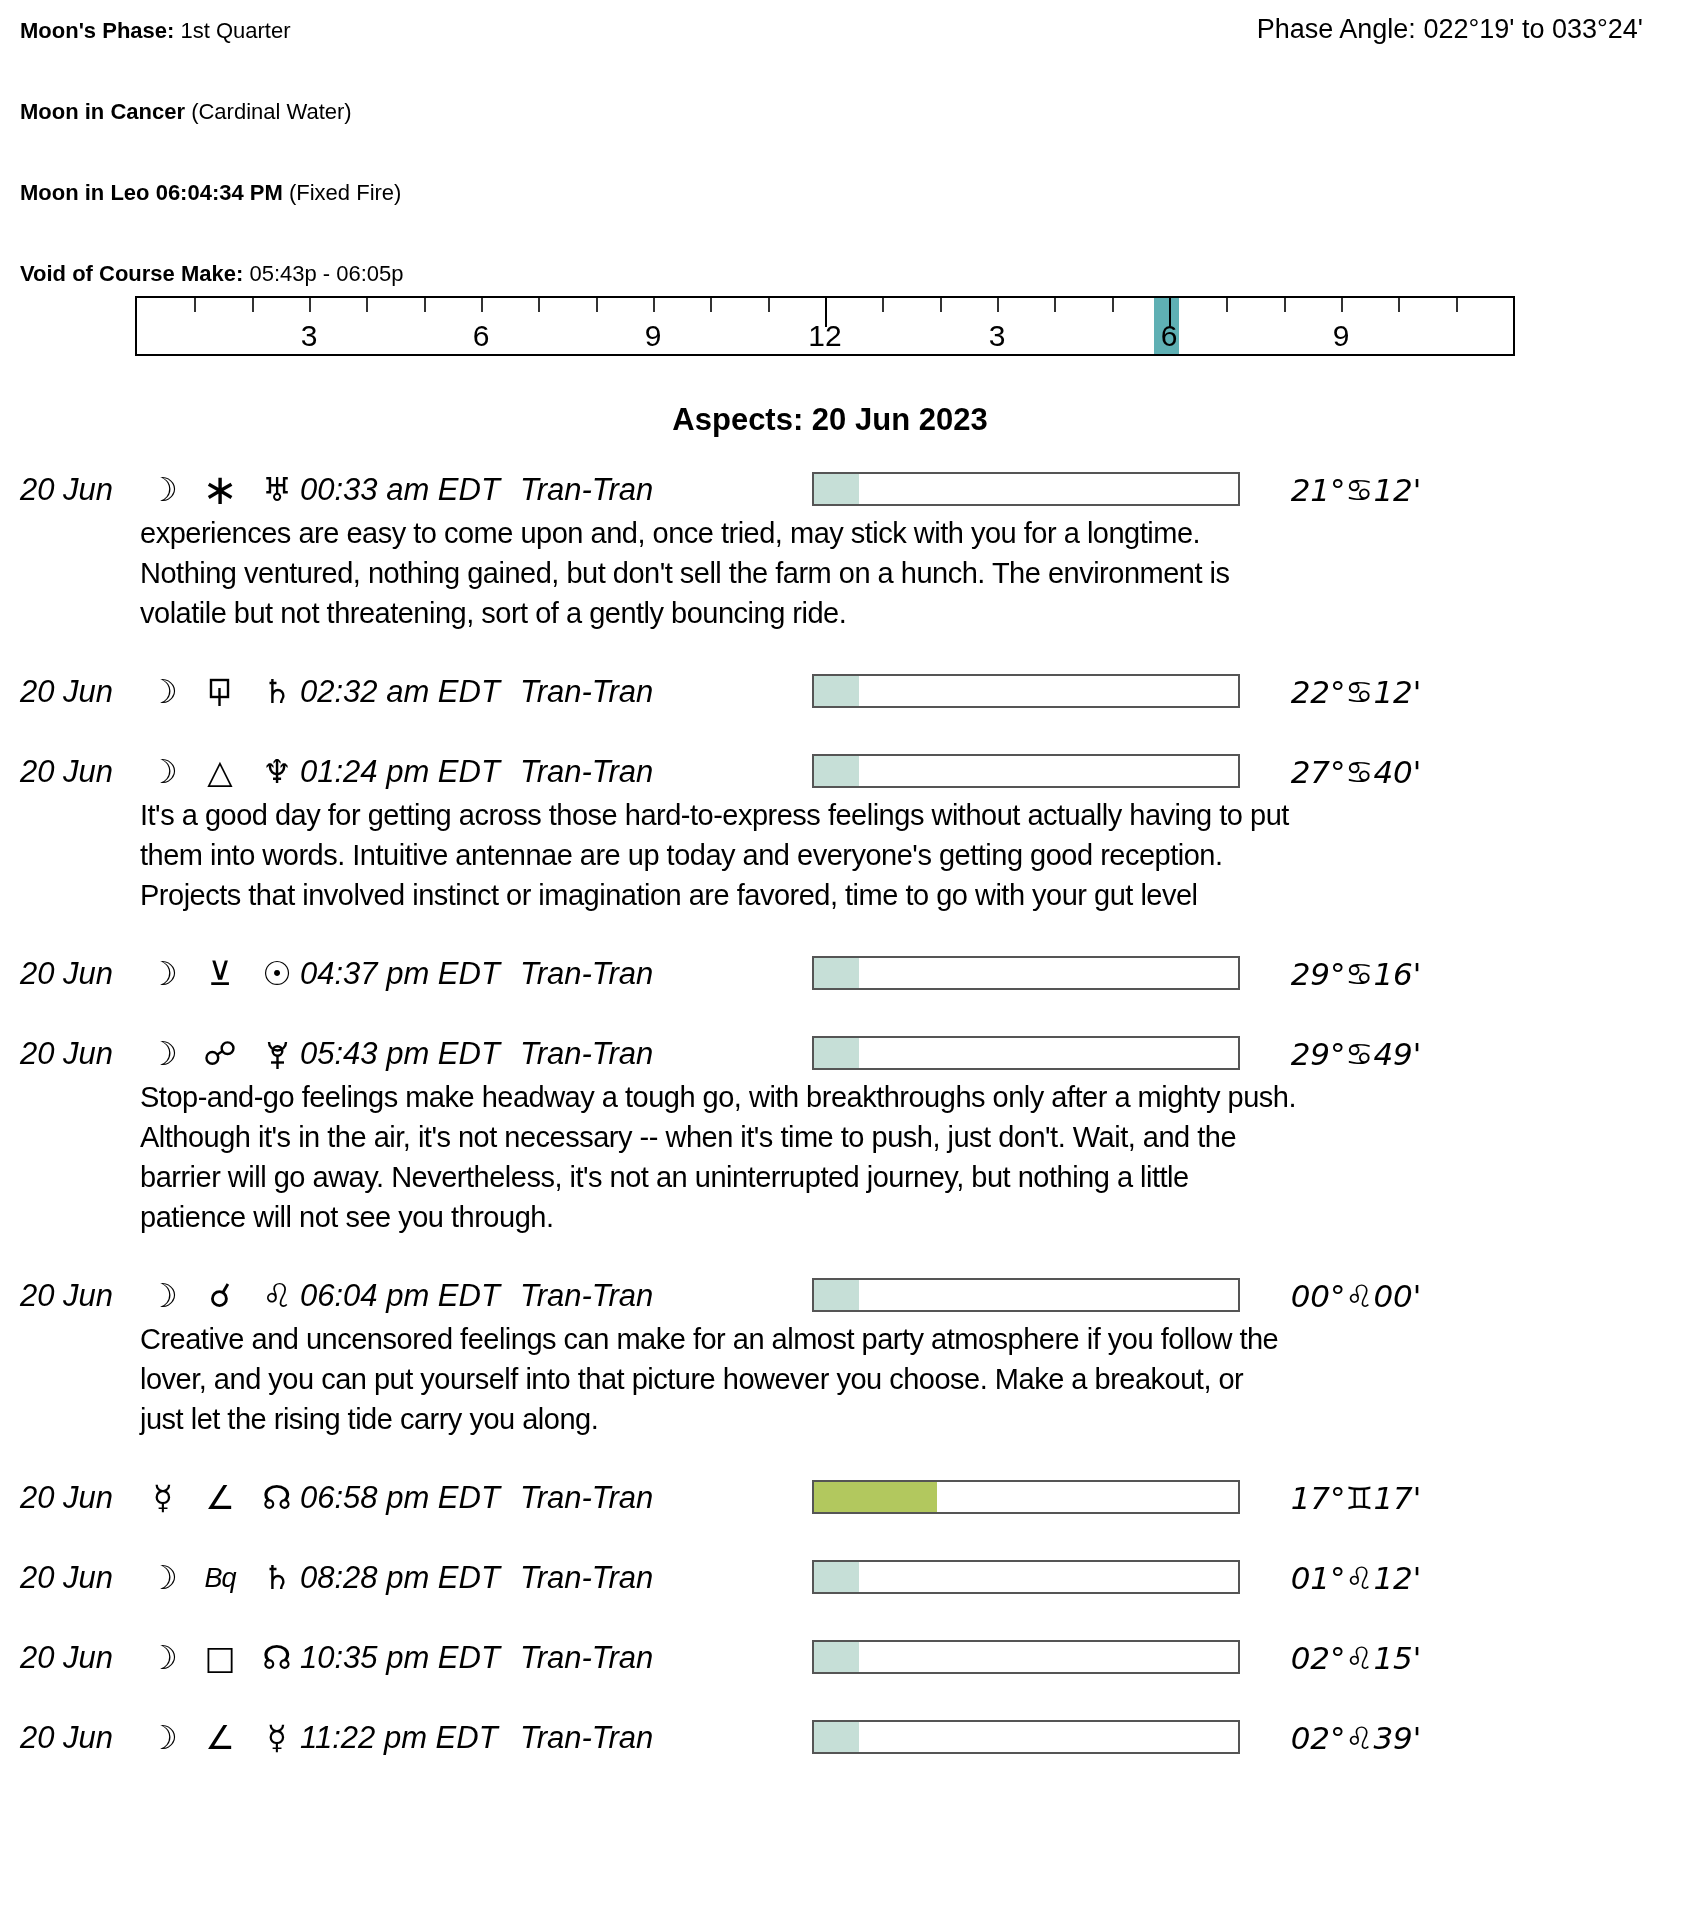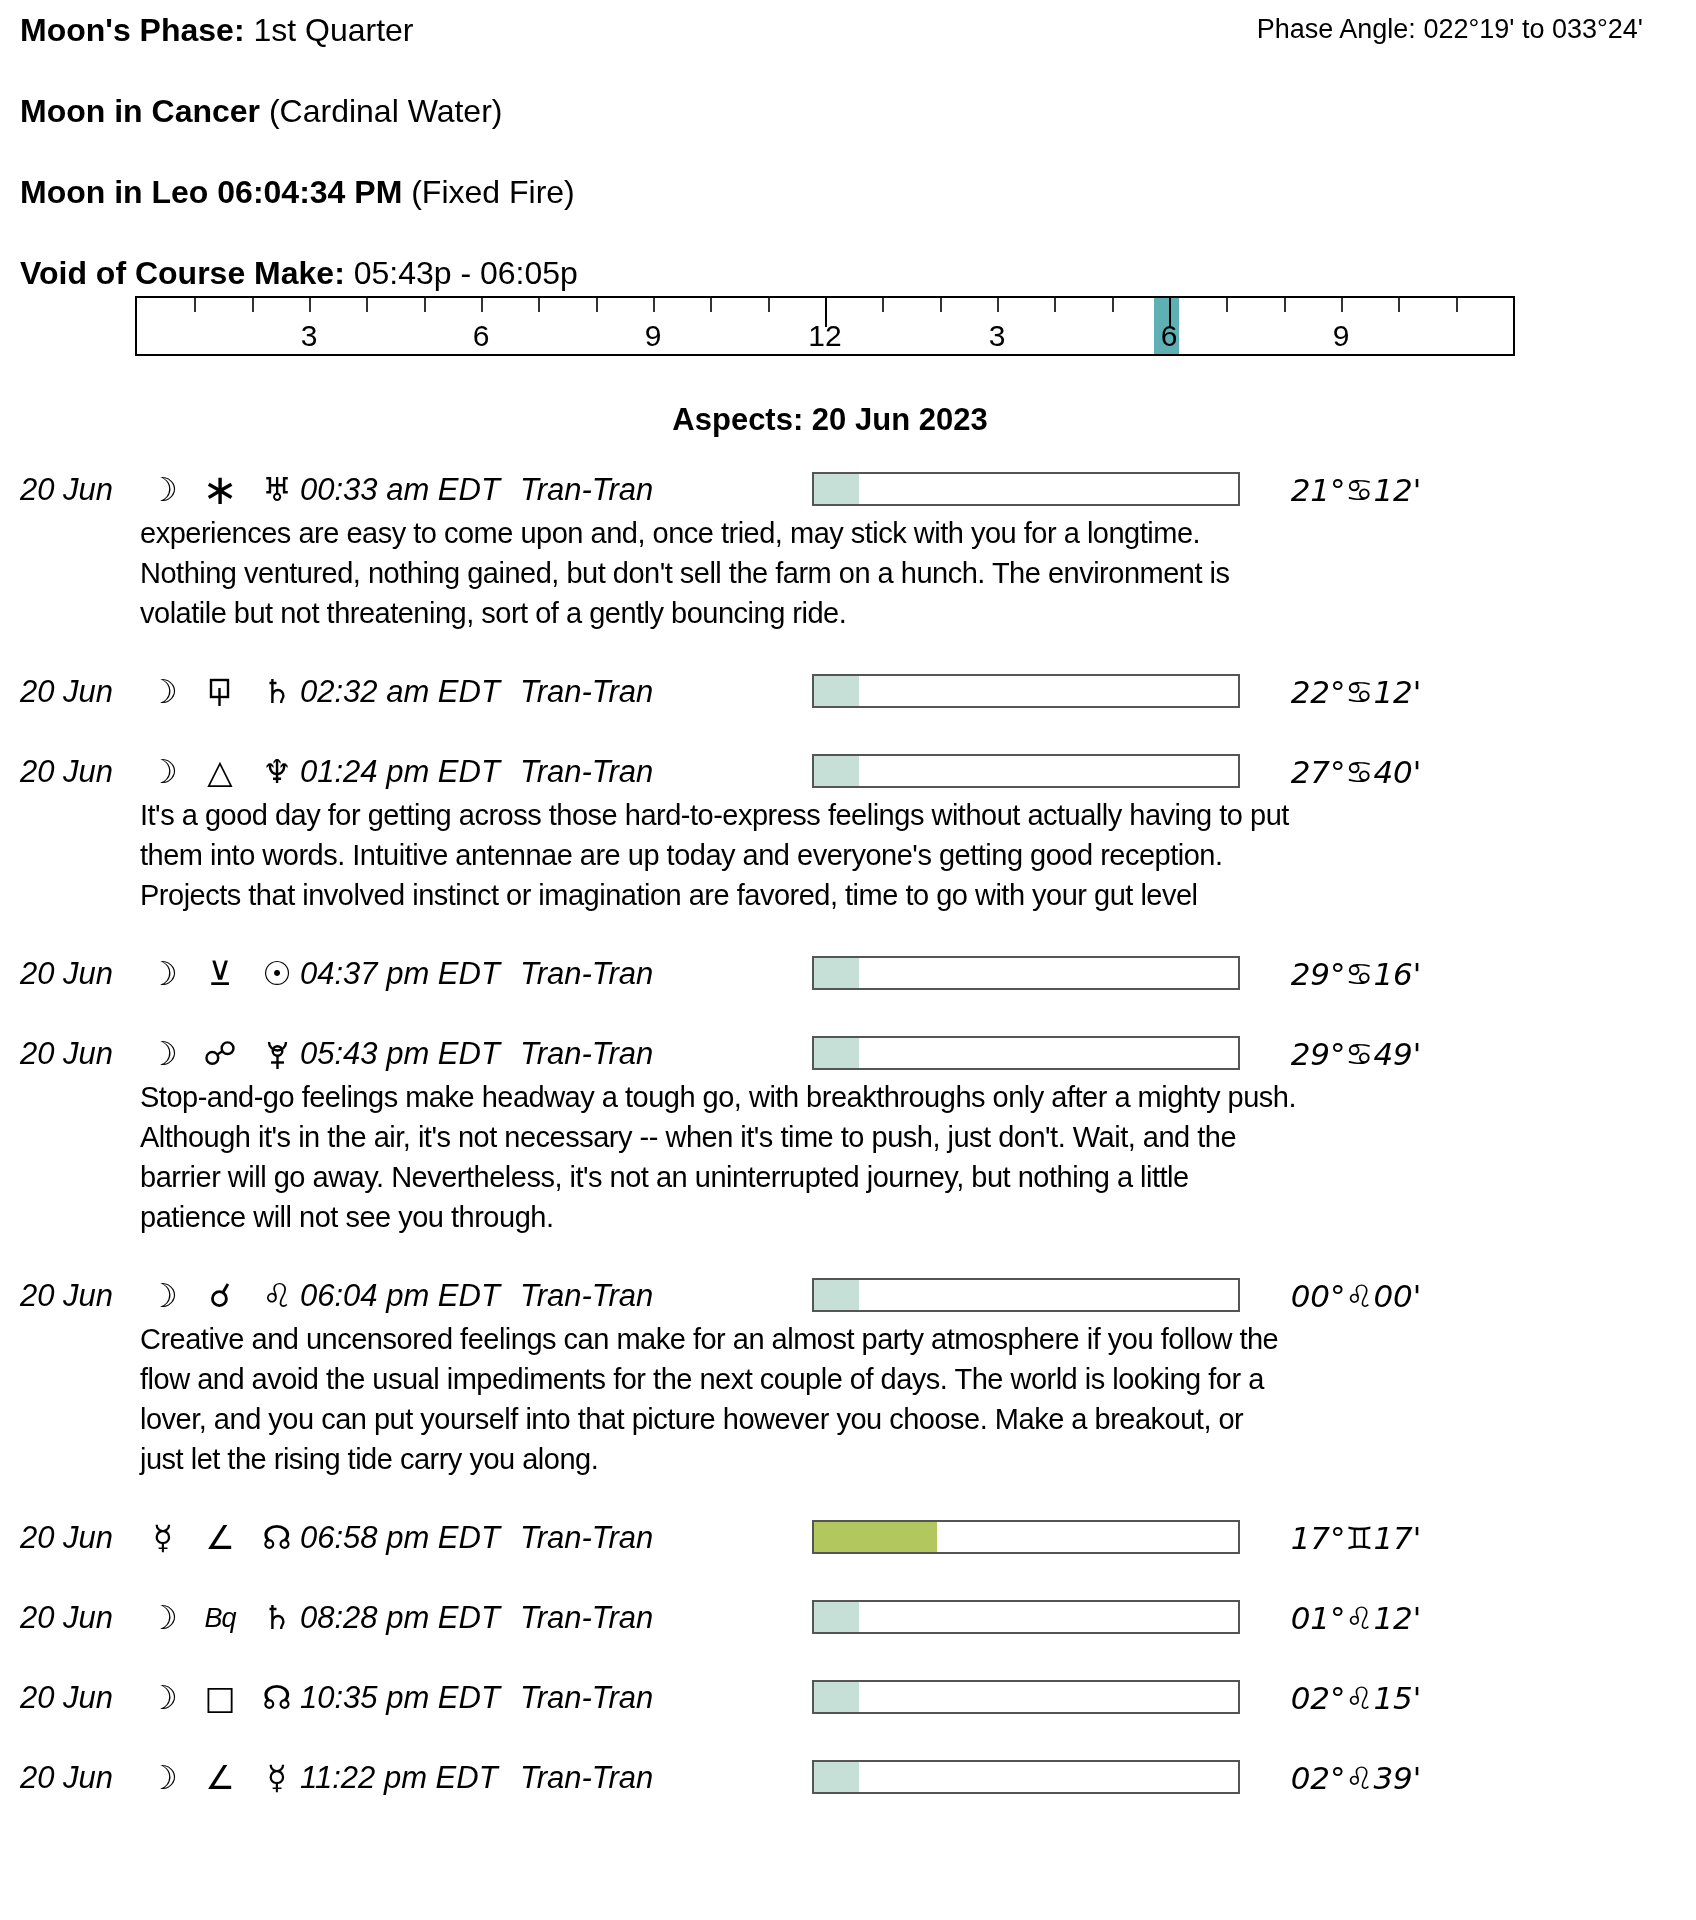--- a/index.html
+++ b/index.html
@@ -1,21 +1,21 @@
 <!DOCTYPE html>
 <html><head>
 <meta charset="utf-8">
 <style>
   html,body{margin:0;padding:0;background:#fff;}
   body{width:1696px;height:1920px;overflow:hidden;color:#000;
        font-family:"Liberation Sans","DejaVu Sans",sans-serif;}
   .page{position:relative;width:1696px;height:1920px;padding-top:12px;box-sizing:border-box;}
 
   
-  .hline{position:relative;margin:0 0 44px 20px;font-size:32px;line-height:37px;white-space:nowrap;}
+  .hline{position:relative;margin:0 0 44px 20px;font-size:22px;line-height:37px;white-space:nowrap;}
   .hline b{font-weight:bold;}
   .hline .val{font-weight:normal;}
   .phase-angle{position:absolute;top:14px;right:53px;font-size:27px;white-space:nowrap;}
 
   
   .ruler-wrap{position:relative;margin:-40px 0 0 135px;width:1380px;height:60px;}
   .ruler{position:absolute;inset:0;border:2px solid #000;background:#fff;box-sizing:border-box;}
   .ruler .band{position:absolute;top:0;bottom:0;}
   .tick{position:absolute;top:0;width:0;border-left:2px solid #333;height:14px;}
   .tick.long{height:29px;border-left-color:#000;}
@@ -231,21 +231,20 @@
       </span>
       <span class="col col-time">06:04 pm EDT</span>
       <span class="col col-type">Tran-Tran</span>
       <span class="col col-bar">
           <span class="bar-fill" style="width: 10.5%; background: rgb(198, 223, 215);"></span>
         </span>
       <span class="col col-value">00°♌00'</span>
     </div>
     <div class="desc">
       <div>Creative and uncensored feelings can make for an almost party atmosphere if you follow the</div>
-      <div>flow and avoid the usual impediments for the next couple of days. The world is looking for a</div>
       <div>lover, and you can put yourself into that picture however you choose. Make a breakout, or</div>
       <div>just let the rising tide carry you along.</div>
     </div>
   </div>
 
   <div class="aspect-block">
     <div class="aspect-row">
       <span class="col col-date">20 Jun</span>
       <span class="col col-sym">
         <span class="glyph">☿</span>

